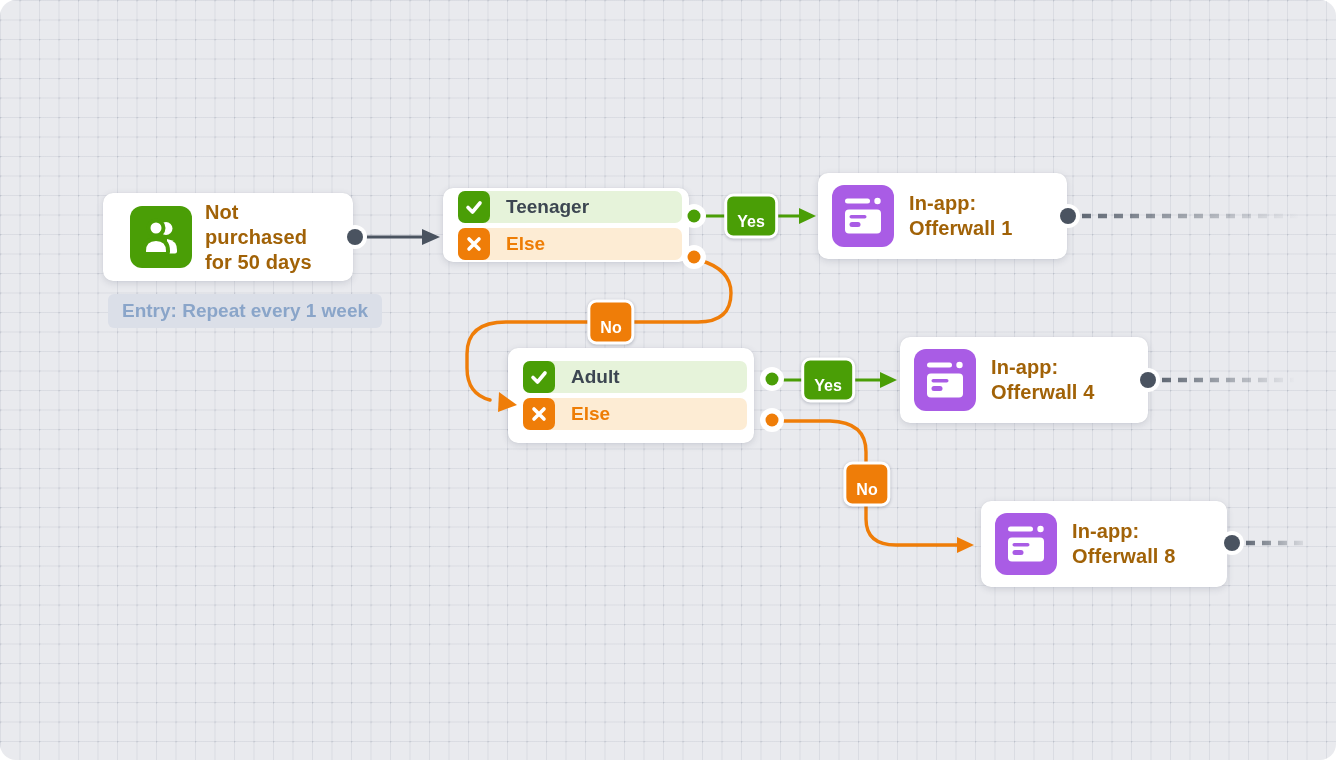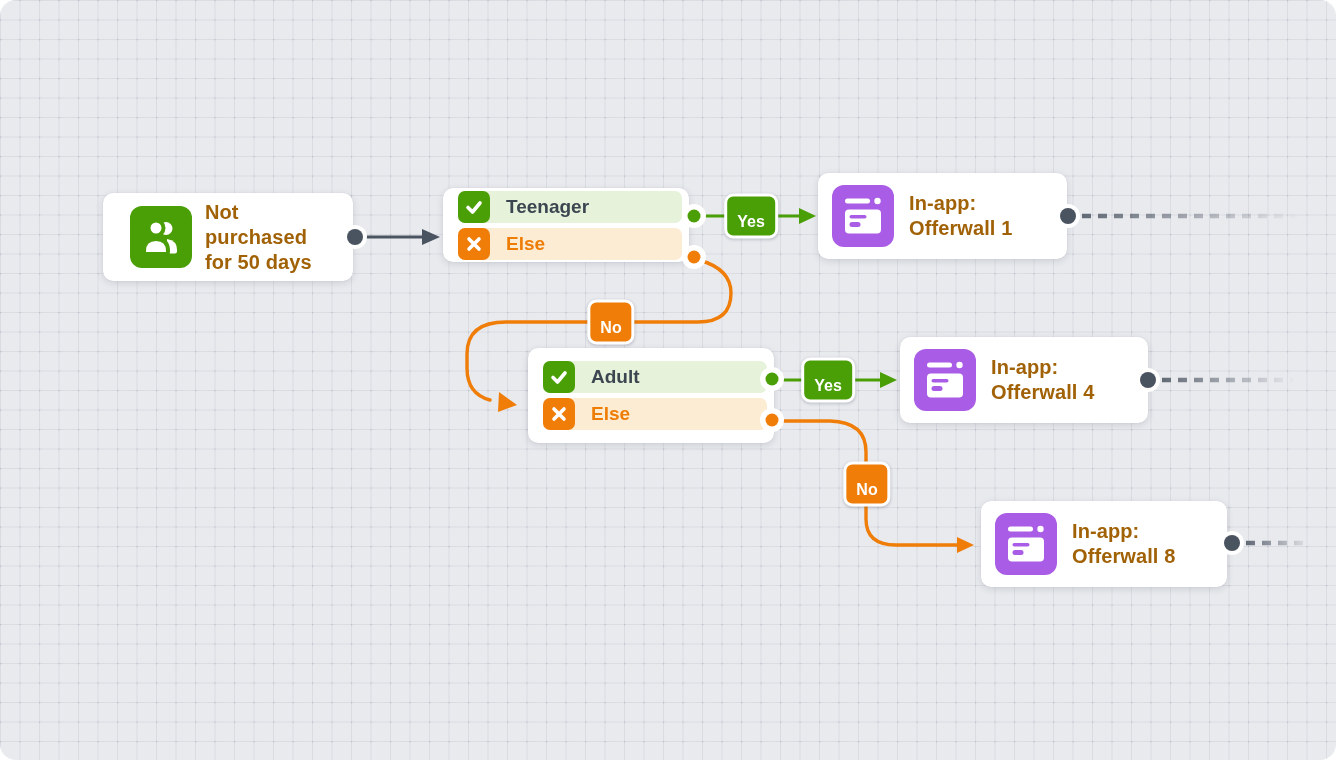--- a/index.html
+++ b/index.html
@@ -49,41 +49,44 @@
         <circle cx="17" cy="13" r="7.5" fill="#fff" stroke="#4a9e06" stroke-width="4"></circle>
         <path d="M5 36 q 0 -12 12 -12 q 12 0 12 12 l 0 .5 q 0 2.5 -2.5 2.5 l -19 0 q -2.5 0 -2.5 -2.5 z" fill="#fff" stroke="#4a9e06" stroke-width="4"></path>
       </svg>
     </div>
     <div>
       <div class="node-title">Not purchased</div>
       <div class="node-title">for 50 days</div>
     </div>
   </div>
 
+  <div class="entry-note">
+    <span>Entry: Repeat every 1 week</span>
+  </div>
 
   <div class="card cond-card" style="left:443px;top:188px;width:246px;height:74px;">
     <div class="branch-row" style="background:#e6f3da;">
       <div class="branch-square" style="background:#4a9e06;">
         <svg width="22" height="22" viewBox="0 0 22 22">
             <polyline points="5,11.5 9.5,16 17,7" fill="none" stroke="#fff" stroke-width="3.6" stroke-linecap="round" stroke-linejoin="round"></polyline>
           </svg>
       </div>
       <div class="branch-label" style="color:#3c4651;">Teenager</div>
     </div>
     <div class="branch-row" style="background:#fdecd4;">
       <div class="branch-square" style="background:#ef7d08;">
         <svg width="20" height="20" viewBox="0 0 20 20">
             <path d="M5 5 L15 15 M15 5 L5 15" stroke="#fff" stroke-width="3.6" stroke-linecap="round"></path>
           </svg>
       </div>
       <div class="branch-label" style="color:#ee7d05;">Else</div>
     </div>
   </div>
 
-  <div class="card cond-card" style="left:528px;top:348px;width:246px;height:95px;">
+  <div class="card cond-card" style="left:508px;top:348px;width:246px;height:95px;">
     <div class="branch-row" style="background:#e6f3da;">
       <div class="branch-square" style="background:#4a9e06;">
         <svg width="22" height="22" viewBox="0 0 22 22">
             <polyline points="5,11.5 9.5,16 17,7" fill="none" stroke="#fff" stroke-width="3.6" stroke-linecap="round" stroke-linejoin="round"></polyline>
           </svg>
       </div>
       <div class="branch-label" style="color:#3c4651;">Adult</div>
     </div>
     <div class="branch-row" style="background:#fdecd4;">
       <div class="branch-square" style="background:#ef7d08;">

